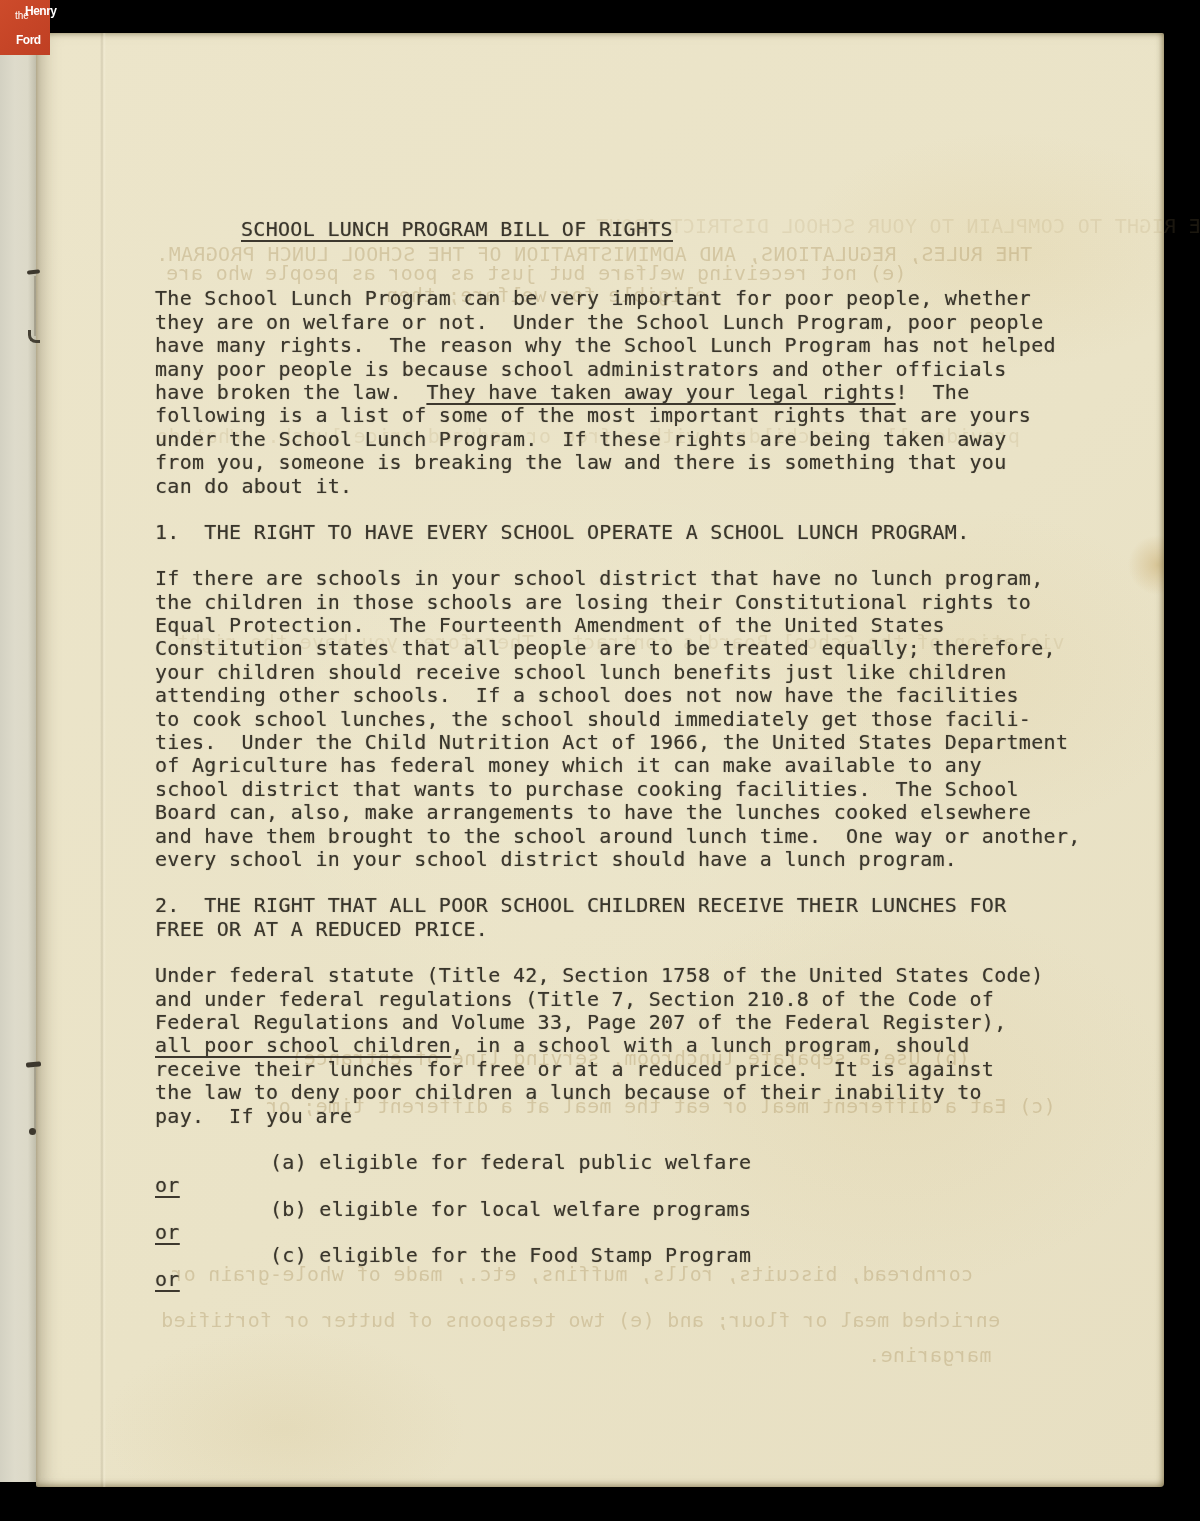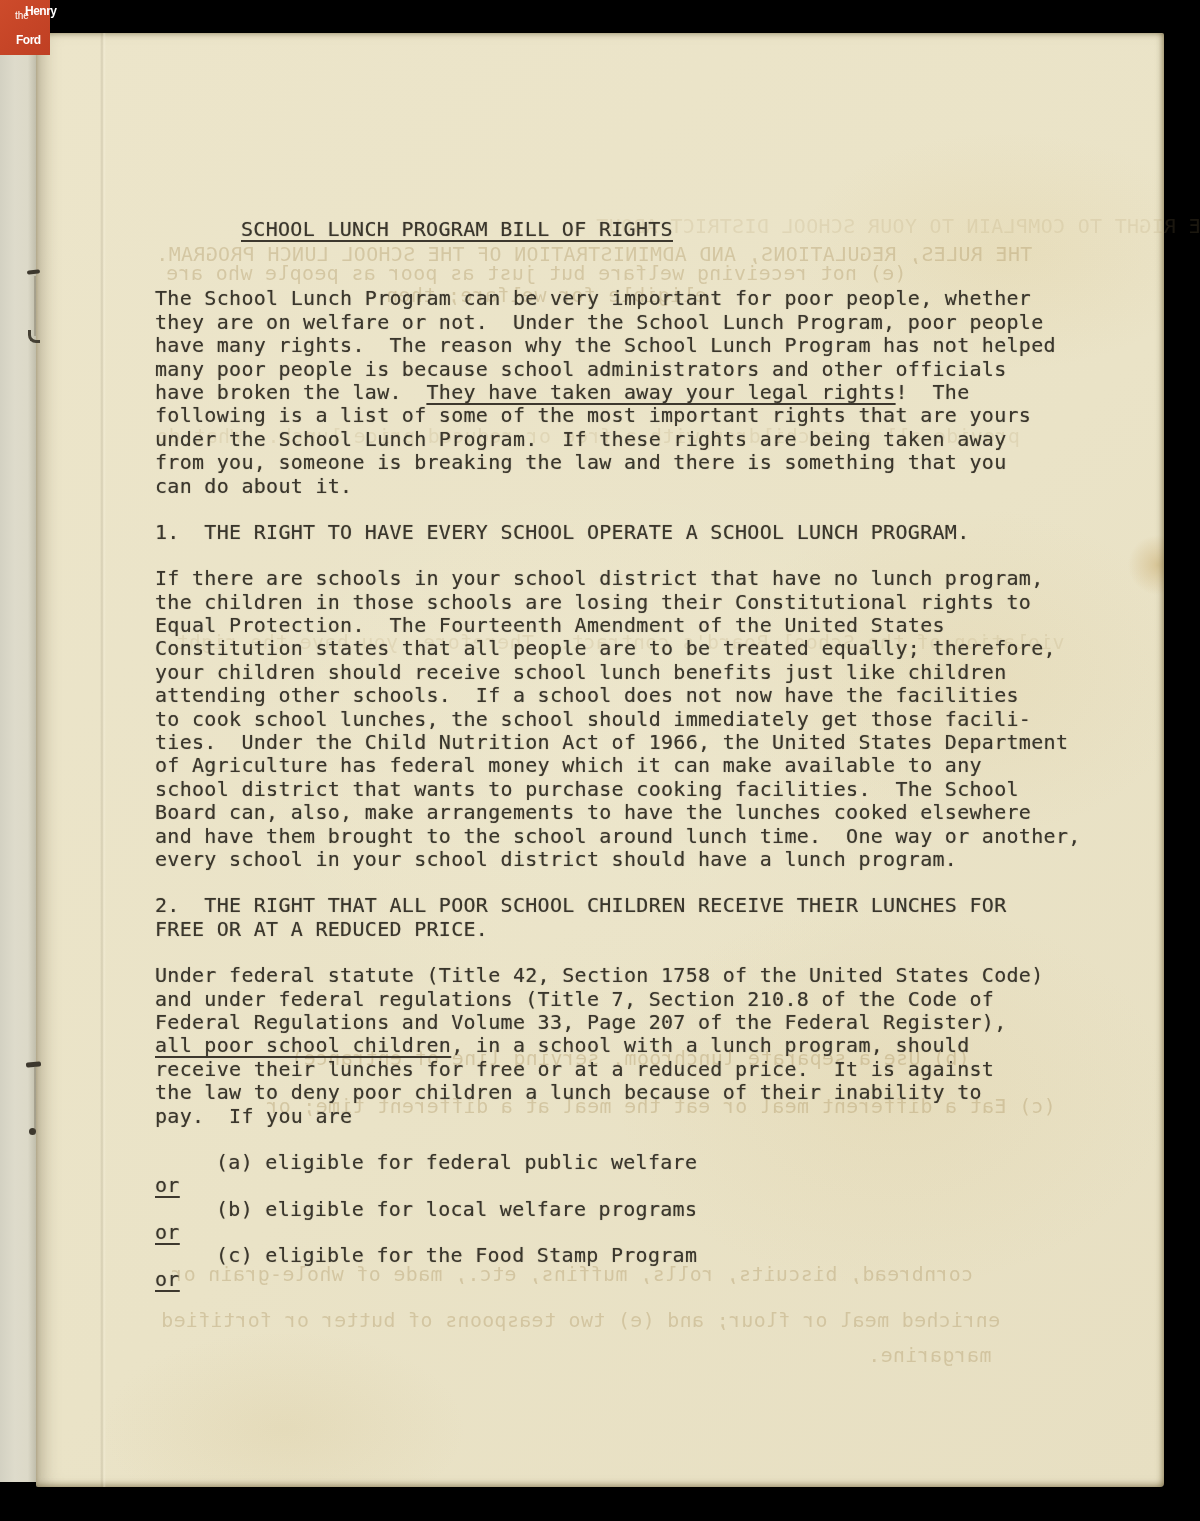--- a/index.html
+++ b/index.html
@@ -40,21 +40,21 @@
   .text-col{
     position:absolute; left:119px; top:185px; width:960px;
     font-size:20px; line-height:23.4px; letter-spacing:.3px;
     color:#3a362c; text-shadow:0 0 1px rgba(58,54,44,.55);
     white-space:pre;
   }
   .block{margin:0 0 23px 0;}
   .block.title{margin-left:86px; margin-bottom:46px;}
   .block.list{margin-top:7px;}
   .line{height:23.4px;}
-  .line.item{margin-left:61px;}
+  .line.item{margin-left:115px;}
   .line.or{}
   .u{
     text-decoration:underline;
     text-decoration-thickness:2px;
     text-underline-offset:4px;
     text-decoration-color:rgba(52,48,39,.9);
   }
   
   .ghost{
     position:absolute; white-space:pre; transform:scaleX(-1);

